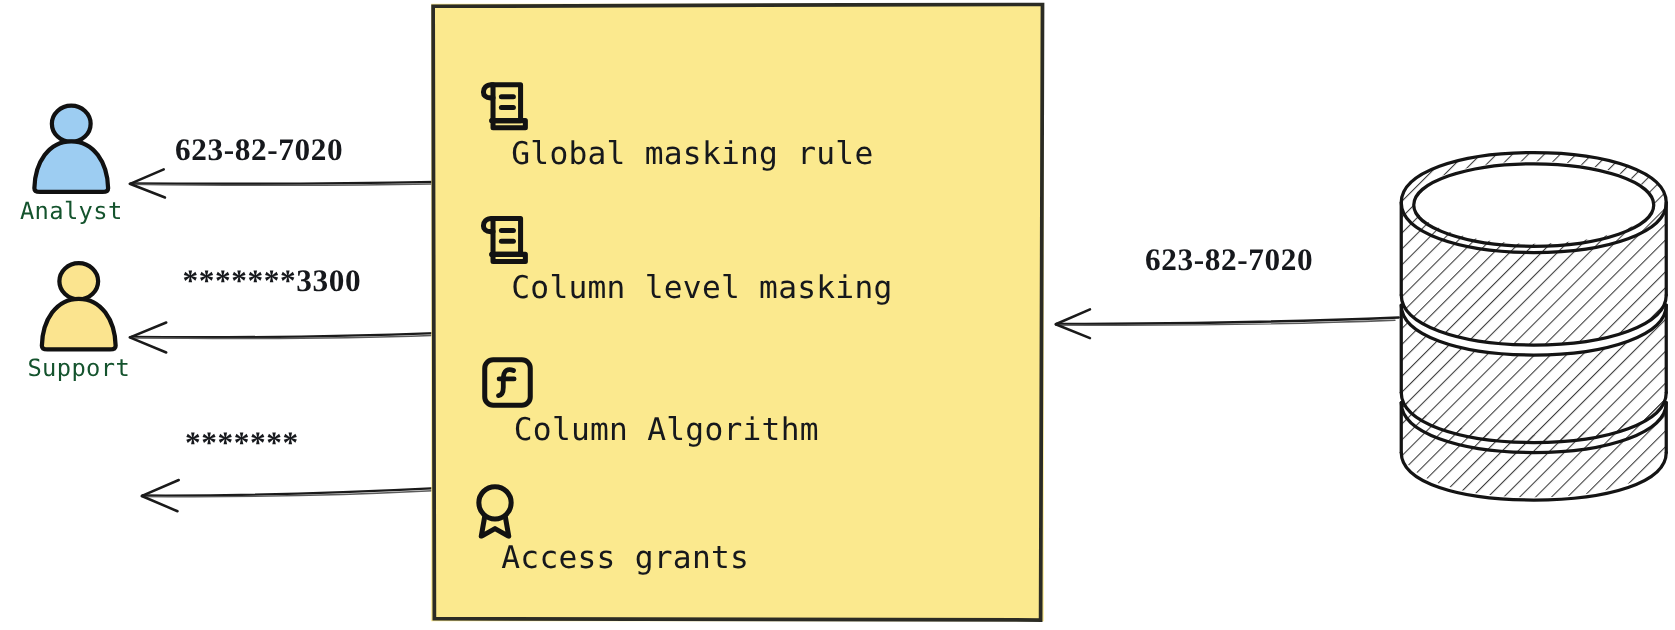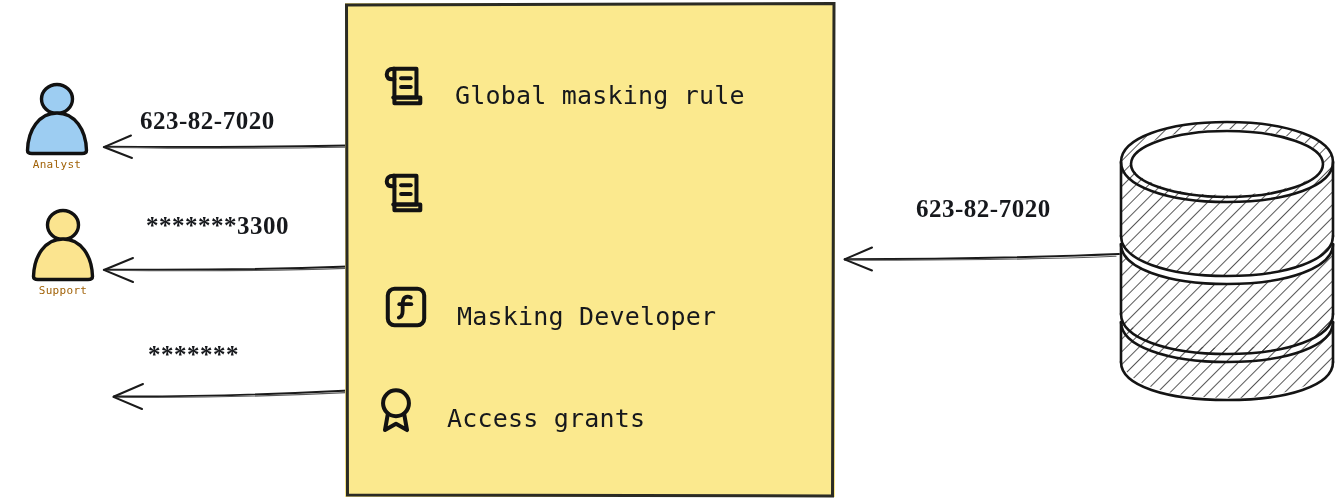--- a/index.html
+++ b/index.html
@@ -25,23 +25,23 @@
     text-align: center;
   }
   .actor-figure {
     width: 72px;
     height: 78px;
     margin: 0 auto;
     display: block;
   }
   .actor-label {
     font-family: "DejaVu Sans Mono", monospace;
-    font-size: 11px;
+    font-size: 19px;
     letter-spacing: 0.3px;
-    color: #a16207;
+    color: #14532d;
     margin-top: -2px;
     white-space: nowrap;
   }
 
   
   .arrow {
     position: absolute;
   }
   .arrow-label {
     position: absolute;
@@ -74,22 +74,23 @@
   .panel-list {
     position: absolute;
     left: 0;
     top: 0;
     width: 100%;
     height: 100%;
   }
   .panel-item {
     position: absolute;
     display: flex;
-    align-items: flex-end;
+    align-items: flex-start;
     left: 36px;
+    flex-direction: column;
   }
   .panel-item-icon {
     width: 46px;
     height: 48px;
     flex: 0 0 46px;
     display: block;
   }
   .panel-item-label {
     font-family: "DejaVu Sans Mono", monospace;
     font-size: 25px;
@@ -180,29 +181,30 @@
     <div class="panel-item" style="top:169px; left:381px;">
       <svg class="panel-item-icon" viewBox="0 0 48 48">
         <g fill="none" stroke="#121212" stroke-width="4.2" stroke-linecap="round" stroke-linejoin="round">
           <path d="M13 6 L 37 6 L 37 36 L 13 36"></path>
           <path d="M13 6 C 8 6, 6 9, 6 12 C 6 15, 8 17, 12 17 L 14 17 L 14 6"></path>
           <path d="M14 17 L 14 42 L 41 42 L 41 36 L 13 36"></path>
           <path d="M21 16 L 31 16"></path>
           <path d="M21 25 L 31 25"></path>
         </g>
       </svg>
+      <span class="panel-item-label">Column level masking</span>
     </div>
 
     <div class="panel-item" style="top:283px; left:383px;">
       <svg class="panel-item-icon" viewBox="0 0 48 48">
         <rect x="5" y="5" width="38" height="38" rx="7" ry="7" fill="none" stroke="#121212" stroke-width="4.2"></rect>
         <path d="M29 14 C 29 14, 25.5 12.5, 23 14 C 20.5 15.5, 20.5 19, 20.5 22 L 20.5 28 C 20.5 32, 19.5 34.5, 16.5 35" fill="none" stroke="#121212" stroke-width="4" stroke-linecap="round"></path>
         <path d="M17 21 L 29.5 21" fill="none" stroke="#121212" stroke-width="4" stroke-linecap="round"></path>
       </svg>
-      <span class="panel-item-label">Masking Developer</span>
+      <span class="panel-item-label">Column Algorithm</span>
     </div>
 
     <div class="panel-item" style="top:385px; left:373px;">
       <svg class="panel-item-icon" viewBox="0 0 48 48">
         <circle cx="24" cy="18" r="13.5" fill="none" stroke="#121212" stroke-width="4.2"></circle>
         <path d="M15.5 29 L 12.5 46 L 24 39.5 L 35.5 46 L 32.5 29" fill="none" stroke="#121212" stroke-width="4.2" stroke-linejoin="round" stroke-linecap="round"></path>
       </svg>
       <span class="panel-item-label">Access grants</span>
     </div>
 

